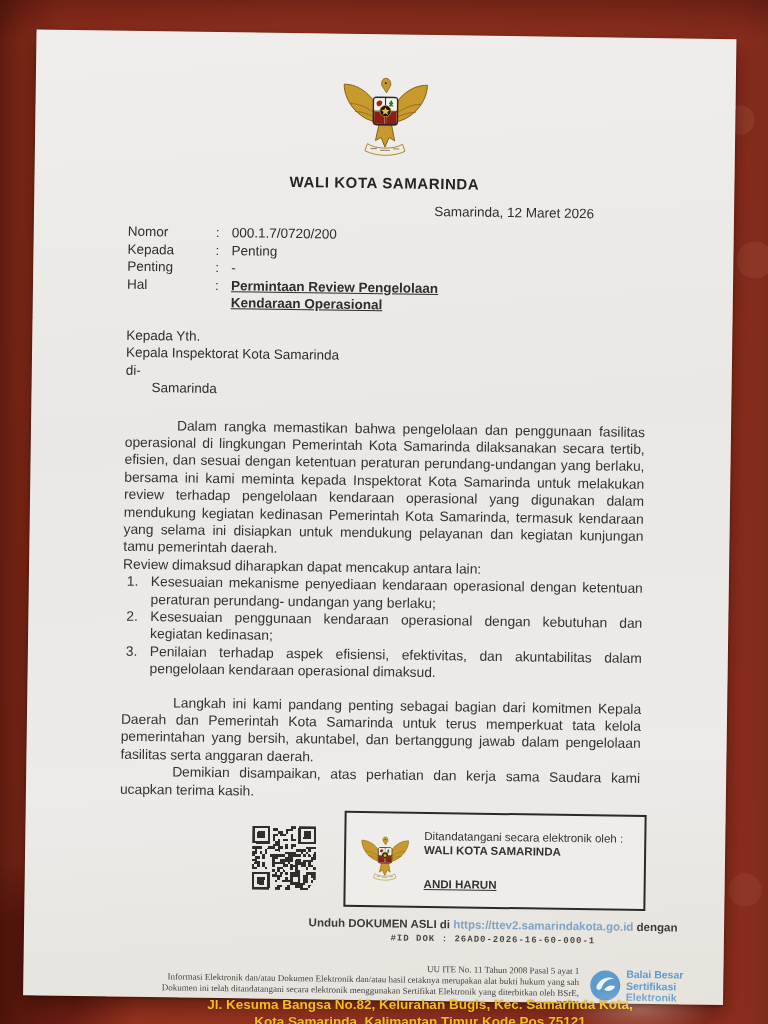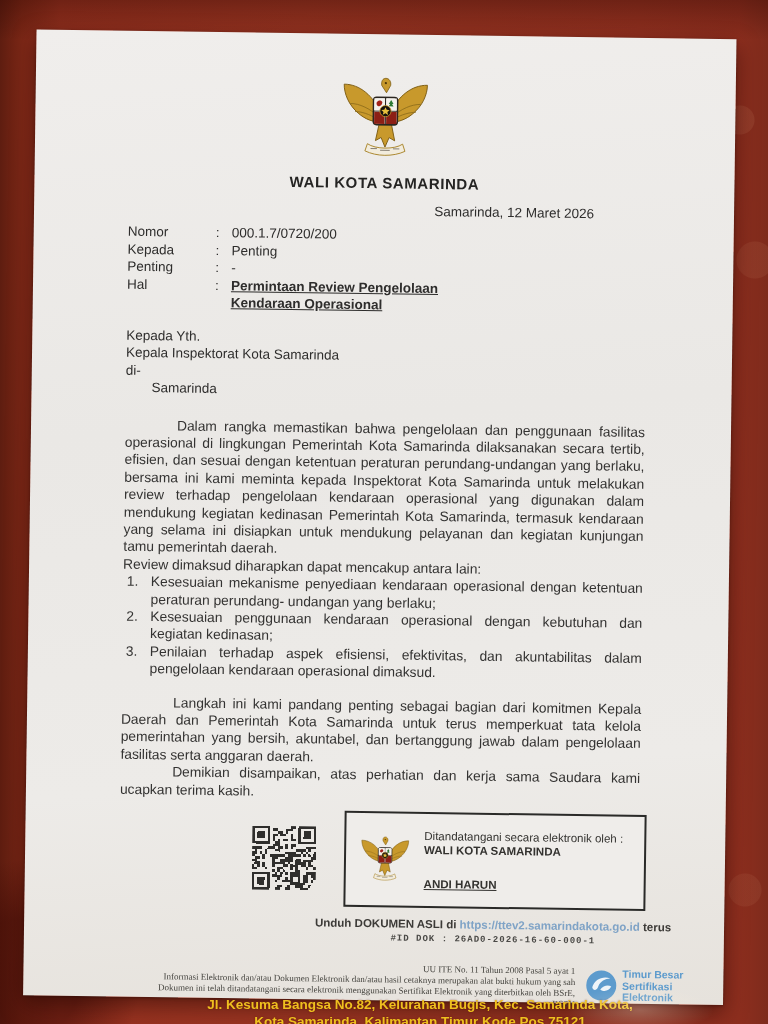--- a/index.html
+++ b/index.html
@@ -393,36 +393,36 @@
         <div>Ditandatangani secara elektronik oleh :</div>
         <div class="sig-line2">WALI KOTA SAMARINDA</div>
         <div class="sig-name">ANDI HARUN</div>
       </div>
     </div>
   </div>
 
   <div class="download-line">
     <span>Unduh DOKUMEN ASLI di</span>
     <span class="download-url">https://ttev2.samarindakota.go.id</span>
-    <span>terus</span>
+    <span>dengan</span>
   </div>
   <div class="doc-id">#ID DOK : 26AD0-2026-16-60-000-1</div>
 
   <div class="legal-row">
     <div class="legal-text">
       <div>UU ITE No. 11 Tahun 2008 Pasal 5 ayat 1</div>
       <div>Informasi Elektronik dan/atau Dokumen Elektronik dan/atau hasil cetaknya merupakan alat bukti hukum yang sah</div>
       <div>Dokumen ini telah ditandatangani secara elektronik menggunakan Sertifikat Elektronik yang diterbitkan oleh BSrE, BSSN</div>
     </div>
     <div class="bsre">
       <svg width="32" height="32" viewBox="0 0 32 32">
           <use href="#bsre-mark"></use>
         </svg>
       <div class="bsre-text">
-        <div>Timur Besar</div>
+        <div>Balai Besar</div>
         <div>Sertifikasi</div>
         <div>Elektronik</div>
       </div>
     </div>
   </div>
 
 </div>
 
 <div class="address-footer">
   <div>Jl. Kesuma Bangsa No.82, Kelurahan Bugis, Kec. Samarinda Kota,</div>

